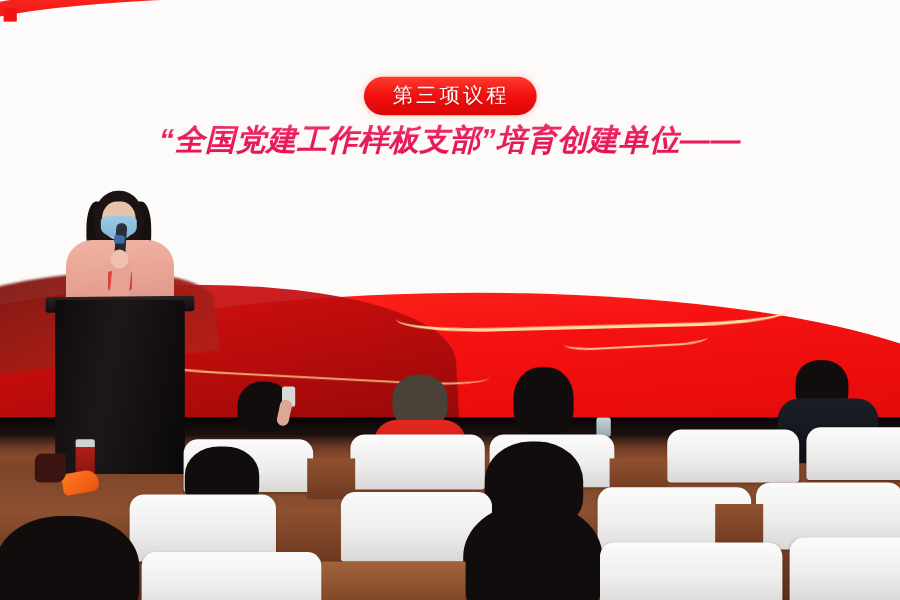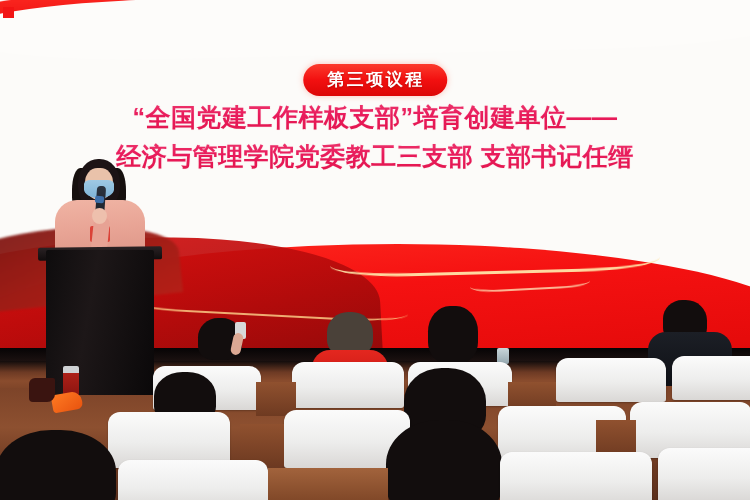--- a/index.html
+++ b/index.html
@@ -79,29 +79,29 @@
     border-bottom:2.2px solid rgba(255,214,140,.8);
     border-radius:50%/100%;transform:rotate(3deg);}
   .gold-c{left:470px;bottom:62px;width:120px;height:10px;
     border-bottom:2px solid rgba(255,235,190,.75);
     border-radius:50%/100%;transform:rotate(-3deg);}
 
   
   .agenda-badge{
     position:absolute;left:50%;top:64px;transform:translateX(-50%);
     background:linear-gradient(180deg,#fc3a2c 0%,#f21010 50%,#dc0606 100%);
-    color:#fff;font-size:17px;font-weight:bold;letter-spacing:2.5px;
+    color:#fff;font-size:17px;font-weight:normal;letter-spacing:2.5px;
     padding:4px 22px 5px 24px;border-radius:18px;
     text-shadow:0 1px 2px rgba(120,0,0,.45);
     box-shadow:0 0 6px rgba(255,90,70,.35);
     white-space:nowrap;
   }
   .title-block{
     position:absolute;left:0;top:98px;width:750px;text-align:center;
-    padding:0 12px;box-sizing:border-box;
+    padding:0 12px;box-sizing:border-box;font-style:italic;
   }
   .title-line{
     font-size:25px;font-weight:bold;letter-spacing:.5px;
     color:#e8265f;
     background:linear-gradient(180deg,#f0457a 0%,#e8185c 45%,#e01046 100%);
     -webkit-background-clip:text;background-clip:text;
     -webkit-text-fill-color:transparent;
     line-height:39px;white-space:nowrap;
     text-shadow:0 0 1px rgba(235,40,90,.25);
   }
@@ -204,21 +204,20 @@
     <div class="top-arc-outer"></div>
     <div class="top-arc-inner"></div>
     <div class="top-arc-second"></div>
     <div class="top-arc-mask"></div>
     <div class="corner-square"></div>
 
     <div class="agenda-badge">第三项议程</div>
 
     <div class="title-block">
       <div class="title-line">“全国党建工作样板支部”培育创建单位——</div>
-      <div class="title-line">经济与管理学院党委教工三支部 支部书记任缙</div>
     </div>
 
     <div class="wave-wrap">
       <div class="wave-red"></div>
       <div class="wave-red2"></div>
       <div class="wave-dark-left"></div>
       <div class="gold-swoosh gold-a"></div>
       <div class="gold-swoosh gold-b"></div>
       <div class="gold-swoosh gold-c"></div>
     </div>

